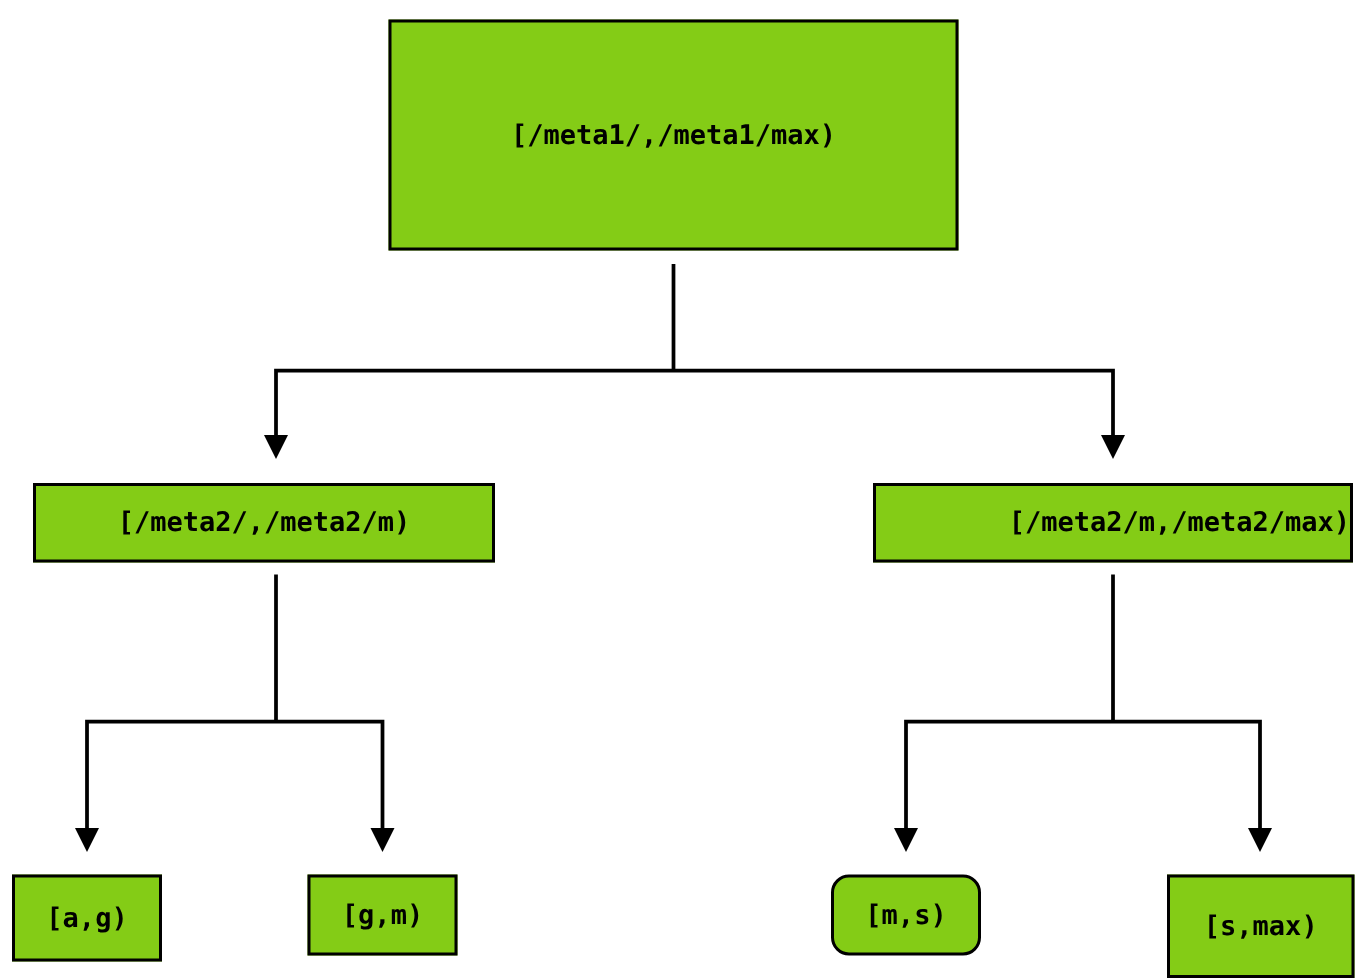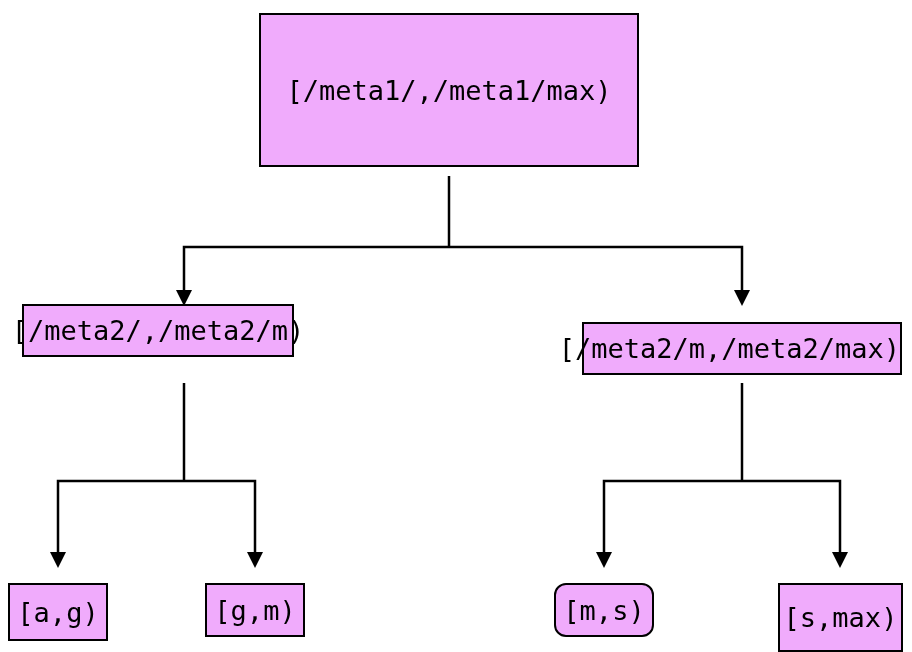--- a/index.html
+++ b/index.html
@@ -19,31 +19,31 @@
     position: absolute;
     left: 0;
     top: 0;
     width: 912px;
     height: 652px;
   }
   .node {
     position: absolute;
     box-sizing: border-box;
     border: 2.5px solid #000000;
-    background: #f0abfc;
+    background: #84cc16;
     display: flex;
     align-items: center;
     justify-content: center;
-    font-size: 27px;
-    font-weight: normal;
+    font-size: 18px;
+    font-weight: bold;
     color: #000000;
     white-space: nowrap;
   }
   .node-root   { left: 259px; top: 13px;  width: 380px; height: 154px; }
-  .node-left   { left: 22px;  top: 304px; width: 272px; height: 53px; }
+  .node-left   { left: 22px;  top: 322px; width: 308px; height: 53px; }
   .node-right  { left: 582px; top: 322px; width: 320px; height: 53px; justify-content: flex-end; }
   .node-ag     { left: 8px;   top: 583px; width: 100px; height: 58px; }
   .node-gm     { left: 205px; top: 583px; width: 100px; height: 54px; }
   .node-ms     { left: 554px; top: 583px; width: 100px; height: 54px; border-radius: 12px; }
   .node-smax   { left: 778px; top: 583px; width: 125px; height: 69px; }
 </style>
 </head>
 <body>
 
 <div class="canvas">

